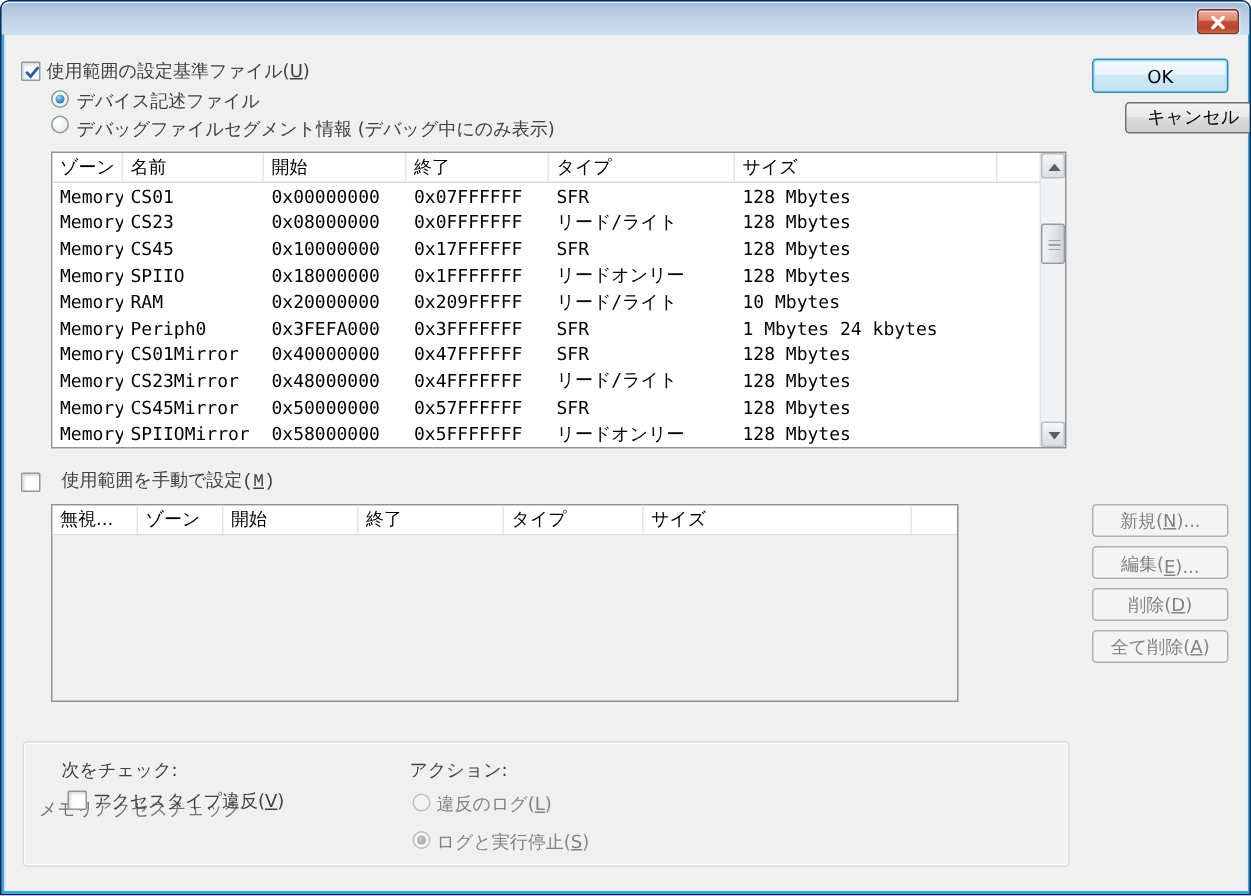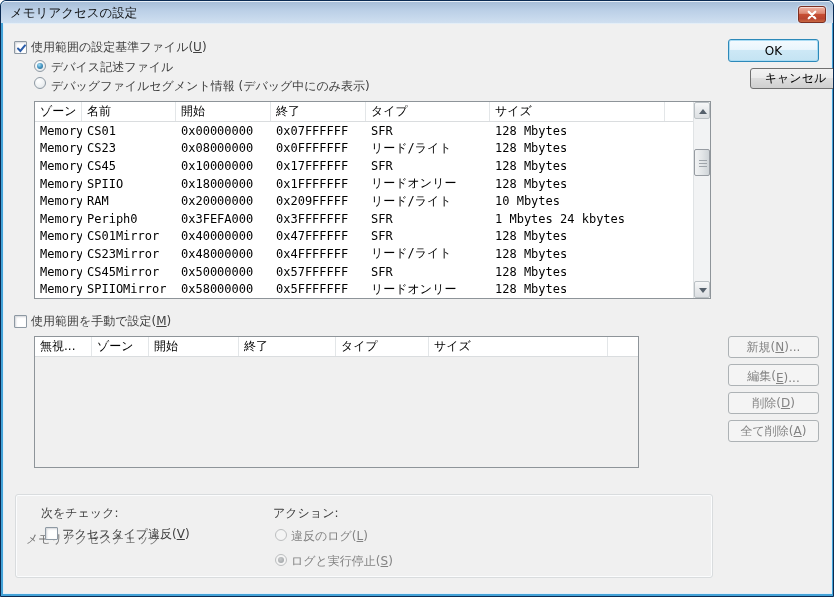--- a/index.html
+++ b/index.html
@@ -123,21 +123,20 @@
     box-shadow:inset 0 0 0 1px #FBFCFD;
   }
   .groupbox .cap { position:absolute; left:7px; top:-7px; background:#F0F0F0; padding:0 3px; font-size:12px; line-height:13px; }
 </style>
 </head>
 <body>
 
 <div class="dialog">
 
   <div class="titlebar">
-    <div class="title-text">メモリアクセスの設定</div>
     <div class="close-btn">
       <span class="close-x">
         <svg width="9" height="9" viewBox="0 0 9 9">
           <path d="M1 1 L8 8 M8 1 L1 8" stroke="#FFFFFF" stroke-width="2.2" stroke-linecap="round"></path>
         </svg>
       </span>
     </div>
   </div>
 
   <div class="client"></div>
@@ -256,21 +255,21 @@
       <div class="thumb">
           <span class="grip"></span>
         </div>
       <div class="sbtn down">
           <span class="tri-down"></span>
         </div>
     </div>
   </div>
 
   <div class="cb" style="left:13px; top:314px;"></div>
-  <div class="lbl" style="left:30px; top:314px;"><span>使用範囲を手動で設定(</span><span class="accel">M</span><span>)</span></div>
+  <div class="lbl" style="left:40px; top:314px;font-family:Liberation Mono, monospace;"><span>使用範囲を手動で設定(</span><span class="accel">M</span><span>)</span></div>
 
   <div class="listview t2 disabled-body" style="left:33px; top:335px; width:605px; height:132px;">
     <div class="lv-header">
       <div class="hcell c0">無視...</div>
       <div class="hcell c1">ゾーン</div>
       <div class="hcell c2">開始</div>
       <div class="hcell c3">終了</div>
       <div class="hcell c4">タイプ</div>
       <div class="hcell c5">サイズ</div>
       <div class="hcell hfill"></div>

